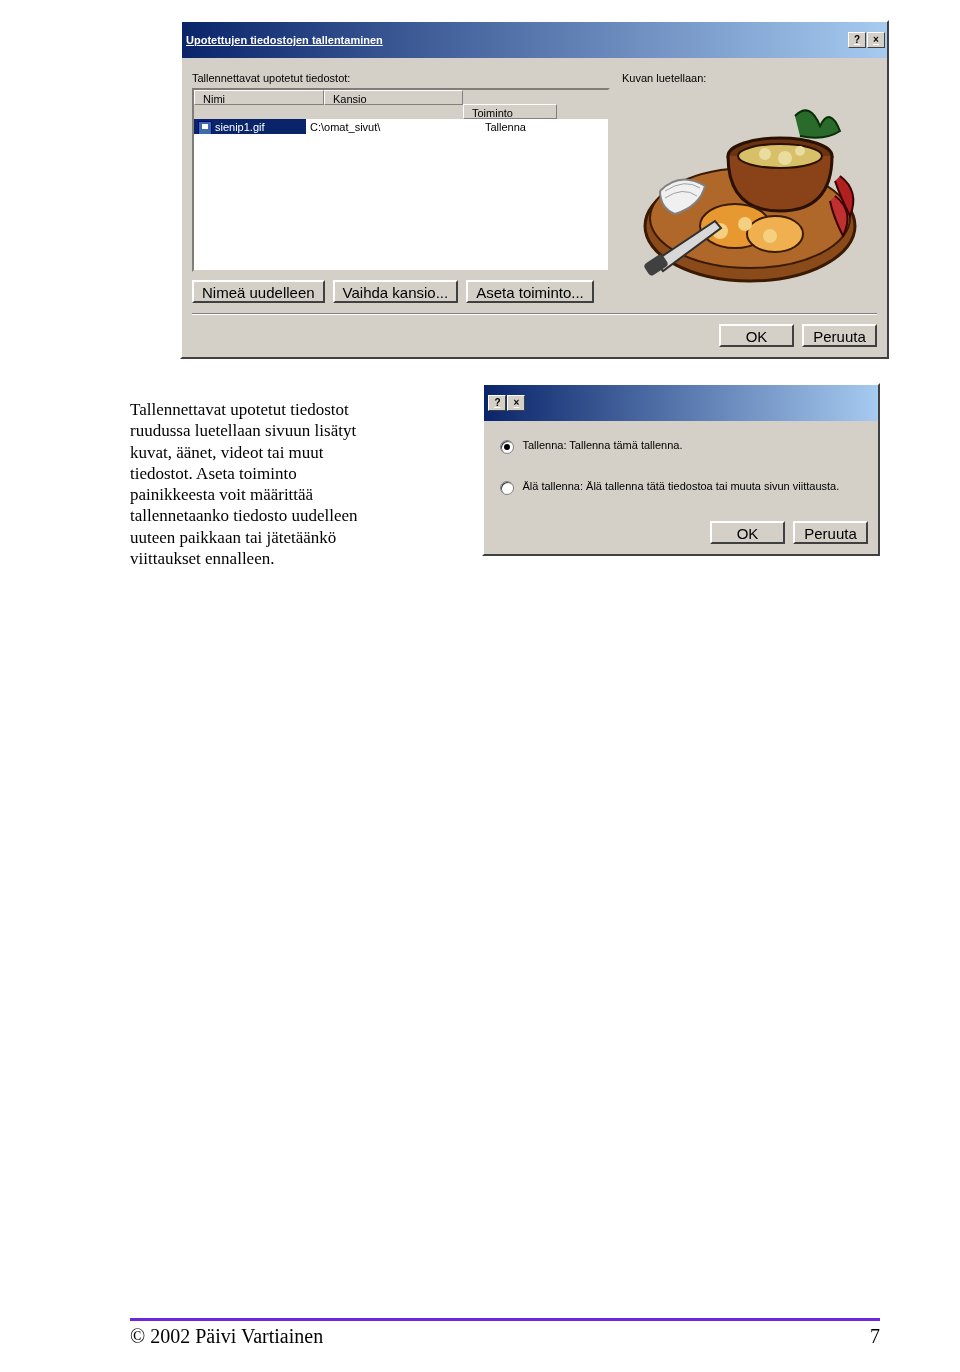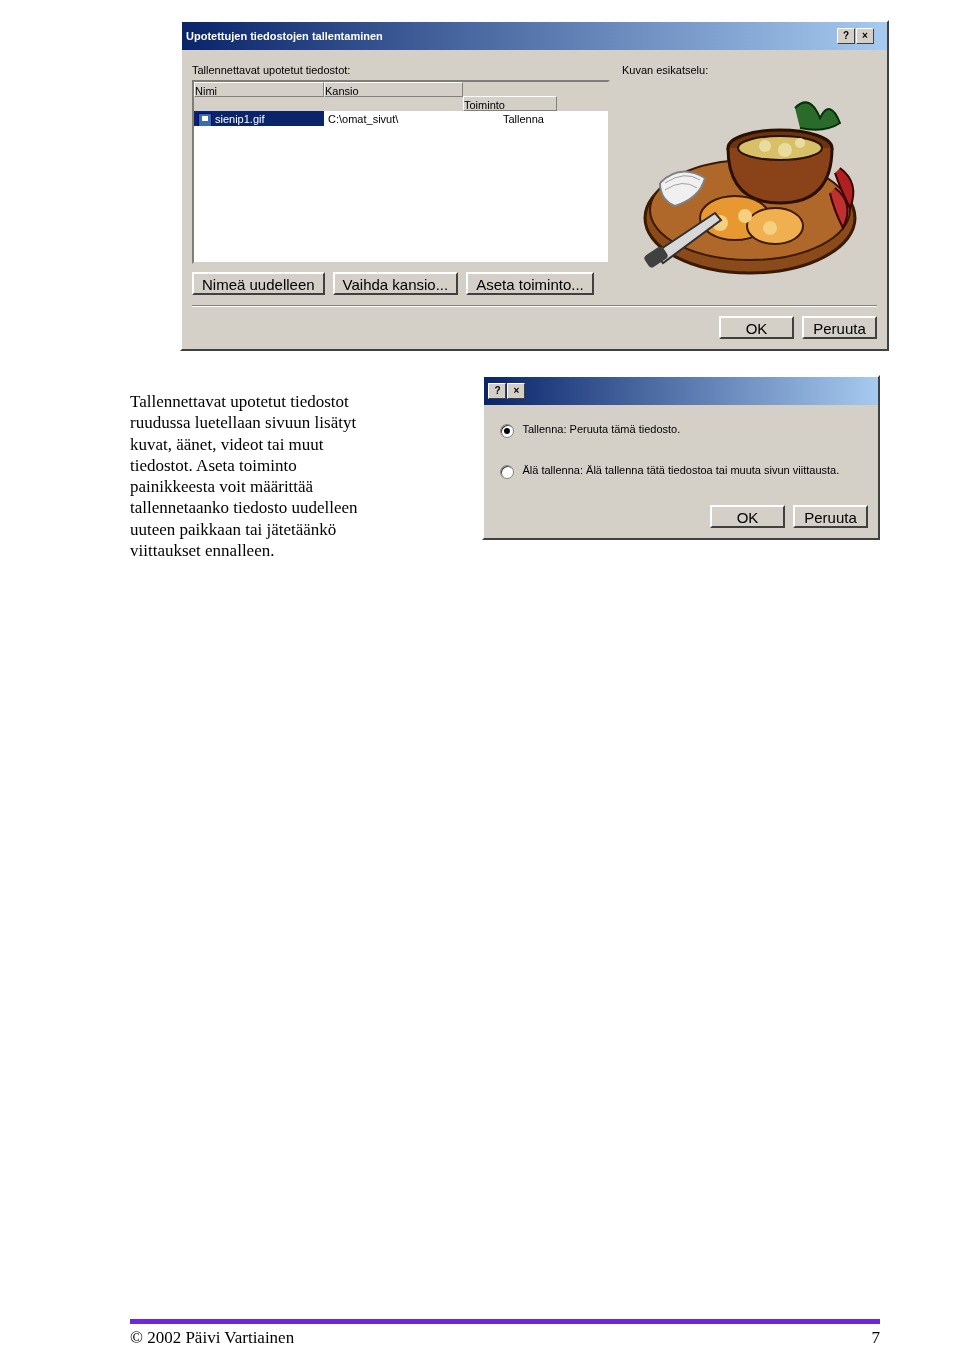--- a/index.html
+++ b/index.html
@@ -21,27 +21,28 @@
     font-family: Tahoma, Arial, sans-serif;
     font-size: 11px;
     background: #d4d0c8;
     border: 2px solid;
     border-color: #fff #404040 #404040 #fff;
     position: relative;
   }
   .win-titlebar {
     background: linear-gradient(90deg, #0a246a 0%, #a6caf0 100%);
     color: #fff;
-    height: 28px;
+    height: 36px;
     line-height: 18px;
-    padding: 0 13px 0 4px;
+    padding: 0 2px 0 4px;
     display: flex;
     align-items: center;
     font-weight: bold;
     font-size: 11px;
+    text-decoration: underline;
   }
   .win-title-text { flex: 1; }
   .win-title-btns { display: flex; gap: 1px; }
   .win-title-btn {
     width: 16px; height: 14px;
     background: #d4d0c8;
     border: 1px solid;
     border-color: #fff #404040 #404040 #fff;
     font-family: Arial;
     font-size: 10px;
@@ -58,21 +59,21 @@
     height: 180px;
     overflow: hidden;
   }
   .win-list-header {
     display: flex;
     background: #d4d0c8;
   }
   .win-list-col {
     border: 1px solid;
     border-color: #fff #808080 #808080 #fff;
-    padding: 1px 0;
+    padding: 1px 8px;
     height: 15px;
     line-height: 15px;
     box-sizing: border-box;
     overflow: hidden;
   }
   .win-list-row {
     display: flex;
     padding: 0;
   }
   .win-list-cell {
@@ -148,25 +149,25 @@
   .doc-text-block {
     width: 340px;
     line-height: 1.25;
     margin-top: 16px;
   }
   .doc-footer {
     position: absolute;
     bottom: 24px;
     left: 130px;
     right: 80px;
-    border-top: 5px solid #6d28d9;
+    border-top: 3px solid #6d28d9;
     padding-top: 4px;
     display: flex;
     justify-content: space-between;
-    font-size: 17px;
+    font-size: 20px;
   }
   .layout-row { display:flex; gap:18px; align-items:flex-start; }
 </style>
 </head>
 <body>
 
 <div class="page">
 
   <div class="win-dialog" style="width:705px; margin-left:50px; margin-top:20px;">
     <div class="win-titlebar">
@@ -180,33 +181,33 @@
       <div style="display:flex; gap:12px;">
         <div style="flex:1;">
           <div class="win-label">Tallennettavat upotetut tiedostot:</div>
           <div class="win-list">
             <div class="win-list-header">
               <div class="win-list-col" style="width:130px;">Nimi</div>
               <div class="win-list-col" style="width:139px;">Kansio</div>
               <div class="win-list-col" style="width:94px;margin-top:14px;">Toiminto</div>
             </div>
             <div class="win-list-row row-selected">
-              <div class="win-list-cell cell-name" style="width:130px;"><span class="cell-icon"></span><span>sienip1.gif</span></div>
+              <div class="win-list-cell cell-name" style="width:112px;"><span class="cell-icon"></span><span>sienip1.gif</span></div>
               <div class="win-list-cell" style="width:175px;">C:\omat_sivut\</div>
               <div class="win-list-cell" style="width:95px;">Tallenna</div>
             </div>
           </div>
           <div class="btn-row">
             <button class="win-btn" style="min-width:100px;">Nimeä uudelleen</button>
             <button class="win-btn" style="min-width:100px;text-align:center;">Vaihda kansio...</button>
             <button class="win-btn" style="min-width:100px;">Aseta toiminto...</button>
           </div>
         </div>
         <div>
-          <div class="win-label">Kuvan esikatselu:</div>
+          <div class="win-label">Kuvan luetellaan:</div>
           <div class="preview-box">
             <div class="preview-img">
               <svg viewBox="0 0 230 200" width="230" height="200">
 
                 <ellipse cx="115" cy="130" rx="105" ry="55" fill="#8a4a1a" stroke="#3a1a00" stroke-width="3"></ellipse>
                 <ellipse cx="115" cy="122" rx="100" ry="50" fill="#b0682a" stroke="#3a1a00" stroke-width="2"></ellipse>
 
                 <ellipse cx="145" cy="60" rx="52" ry="18" fill="#6b3310" stroke="#2a1000" stroke-width="3"></ellipse>
                 <path d="M93 60 Q93 115 145 115 Q197 115 197 60" fill="#8a4318" stroke="#2a1000" stroke-width="3"></path>
                 <ellipse cx="145" cy="60" rx="42" ry="12" fill="#d8c068" stroke="#2a1000" stroke-width="2"></ellipse>
@@ -258,21 +259,21 @@
     <div class="win-dialog" style="width:400px;">
       <div class="win-titlebar">
         <div class="win-title-btns">
           <div class="win-title-btn">?</div>
           <div class="win-title-btn">×</div>
         </div>
       </div>
       <div class="win-body">
         <div class="radio-row">
           <div class="radio checked"></div>
-          <div>Tallenna: Peruuta tämä tiedosto.</div>
+          <div>Tallenna: Tallenna tämä tallenna.</div>
         </div>
         <div class="radio-row">
           <div class="radio"></div>
           <div style="max-width:320px;">Älä tallenna: Älä tallenna tätä tiedostoa tai muuta sivun viittausta.</div>
         </div>
         <div style="display:flex; justify-content:flex-end; gap:8px; margin-top:4px;">
           <button class="win-btn">OK</button>
           <button class="win-btn">Peruuta</button>
         </div>
       </div>

